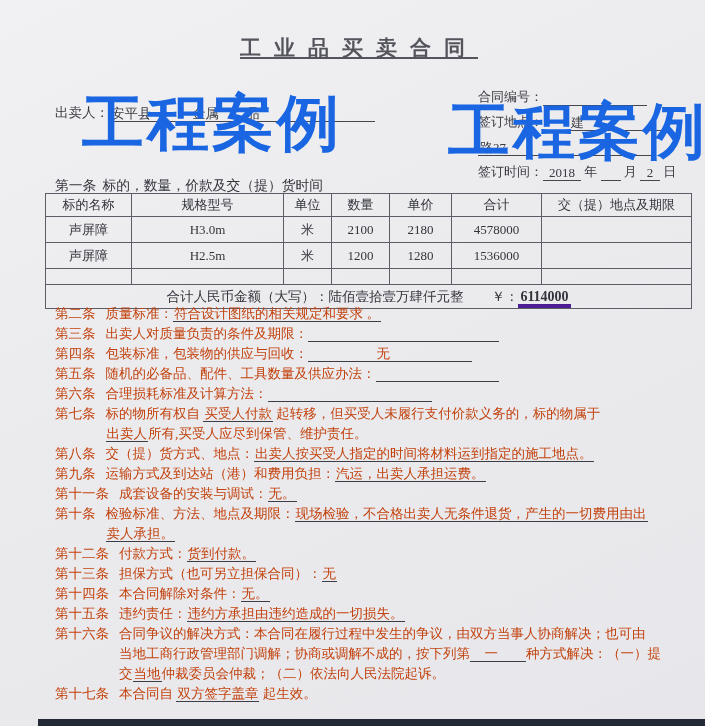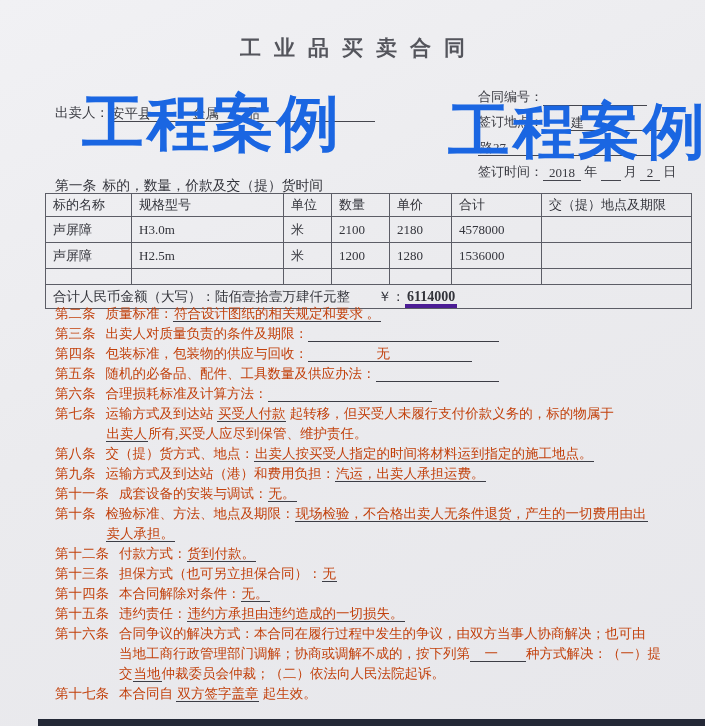--- a/index.html
+++ b/index.html
@@ -6,21 +6,21 @@
   body{
     width:705px;height:726px;overflow:hidden;position:relative;
     font-family:"Liberation Serif","DejaVu Serif",serif;
     background:linear-gradient(155deg,#f1f1f4 0%,#ebebee 45%,#e7e7eb 100%);
     color:#33343b;
   }
   .page{position:absolute;inset:0;}
   .title{
     position:absolute;top:34px;left:0;width:100%;text-align:center;
     font-size:21px;font-weight:600;color:#54555c;letter-spacing:13px;
-    padding-left:13px;box-sizing:border-box;
+    padding-left:13px;box-sizing:border-box;text-decoration:underline;
   }
   .hdr-left{position:absolute;left:55px;top:104px;font-size:13.5px;color:#3a3b42;}
   .hdr-left .row{margin-bottom:15px;white-space:nowrap;}
   .hdr-right{position:absolute;left:478px;top:88px;font-size:13px;color:#3a3b42;}
   .hdr-right .row{margin-bottom:7px;white-space:nowrap;line-height:18px;}
   .hfill{
     display:inline-block;border-bottom:1px solid #45464e;
     height:16px;vertical-align:bottom;padding:0 2px;
     white-space:pre;overflow:hidden;
   }
@@ -33,21 +33,21 @@
   }
   .wm-left{left:82px;top:92px;}
   .wm-right{left:448px;top:100px;}
   .clause1{position:absolute;left:55px;top:177px;font-size:13.8px;color:#33343b;}
   .clause1 .lbl{margin-right:6px;}
   table.goods{
     position:absolute;left:45px;top:193px;width:646px;
     border-collapse:collapse;table-layout:fixed;font-size:13px;color:#33343b;
   }
   table.goods th,table.goods td{
-    border:1px solid #5c5d66;font-weight:normal;text-align:left;
+    border:1px solid #5c5d66;font-weight:normal;text-align:center;
     padding:1px 7px;white-space:nowrap;overflow:hidden;
   }
   table.goods thead th{height:20px;}
   table.goods tbody tr.data td{height:23px;}
   table.goods tbody tr.empty td{height:13px;}
   table.goods tfoot td{height:21px;font-size:13.5px;}
   .amount{border-bottom:7px solid #4c1d95;font-weight:600;padding:0 2px;font-size:14px;}
   .currency{margin-left:28px;}
   .clauses{position:absolute;left:55px;top:304px;width:645px;font-size:13.5px;
     line-height:20px;color:#c2410c;}
@@ -172,21 +172,21 @@
       <div class="clause">
         <span class="clause-label">第五条</span>
         <span class="clause-text"><span>随机的必备品、配件、工具数量及供应办法：</span><span class="fill">　　　　　　　　　</span></span>
       </div>
       <div class="clause">
         <span class="clause-label">第六条</span>
         <span class="clause-text"><span>合理损耗标准及计算方法：</span><span class="fill">　　　　　　　　　　　　</span></span>
       </div>
       <div class="clause">
         <span class="clause-label">第七条</span>
-        <span class="clause-text"><span>运输方式及到达站 </span><span class="fill">买受人付款</span><span> 起转移，但买受人未履行支付价款义务的，标的物属于</span><br><span class="fill">出卖人</span><span>所有,买受人应尽到保管、维护责任。</span></span>
+        <span class="clause-text"><span>标的物所有权自 </span><span class="fill">买受人付款</span><span> 起转移，但买受人未履行支付价款义务的，标的物属于</span><br><span class="fill">出卖人</span><span>所有,买受人应尽到保管、维护责任。</span></span>
       </div>
       <div class="clause">
         <span class="clause-label">第八条</span>
         <span class="clause-text"><span>交（提）货方式、地点：</span><span class="fill">出卖人按买受人指定的时间将材料运到指定的施工地点。</span></span>
       </div>
       <div class="clause">
         <span class="clause-label">第九条</span>
         <span class="clause-text"><span>运输方式及到达站（港）和费用负担：</span><span class="fill">汽运，出卖人承担运费。</span></span>
       </div>
       <div class="clause">

